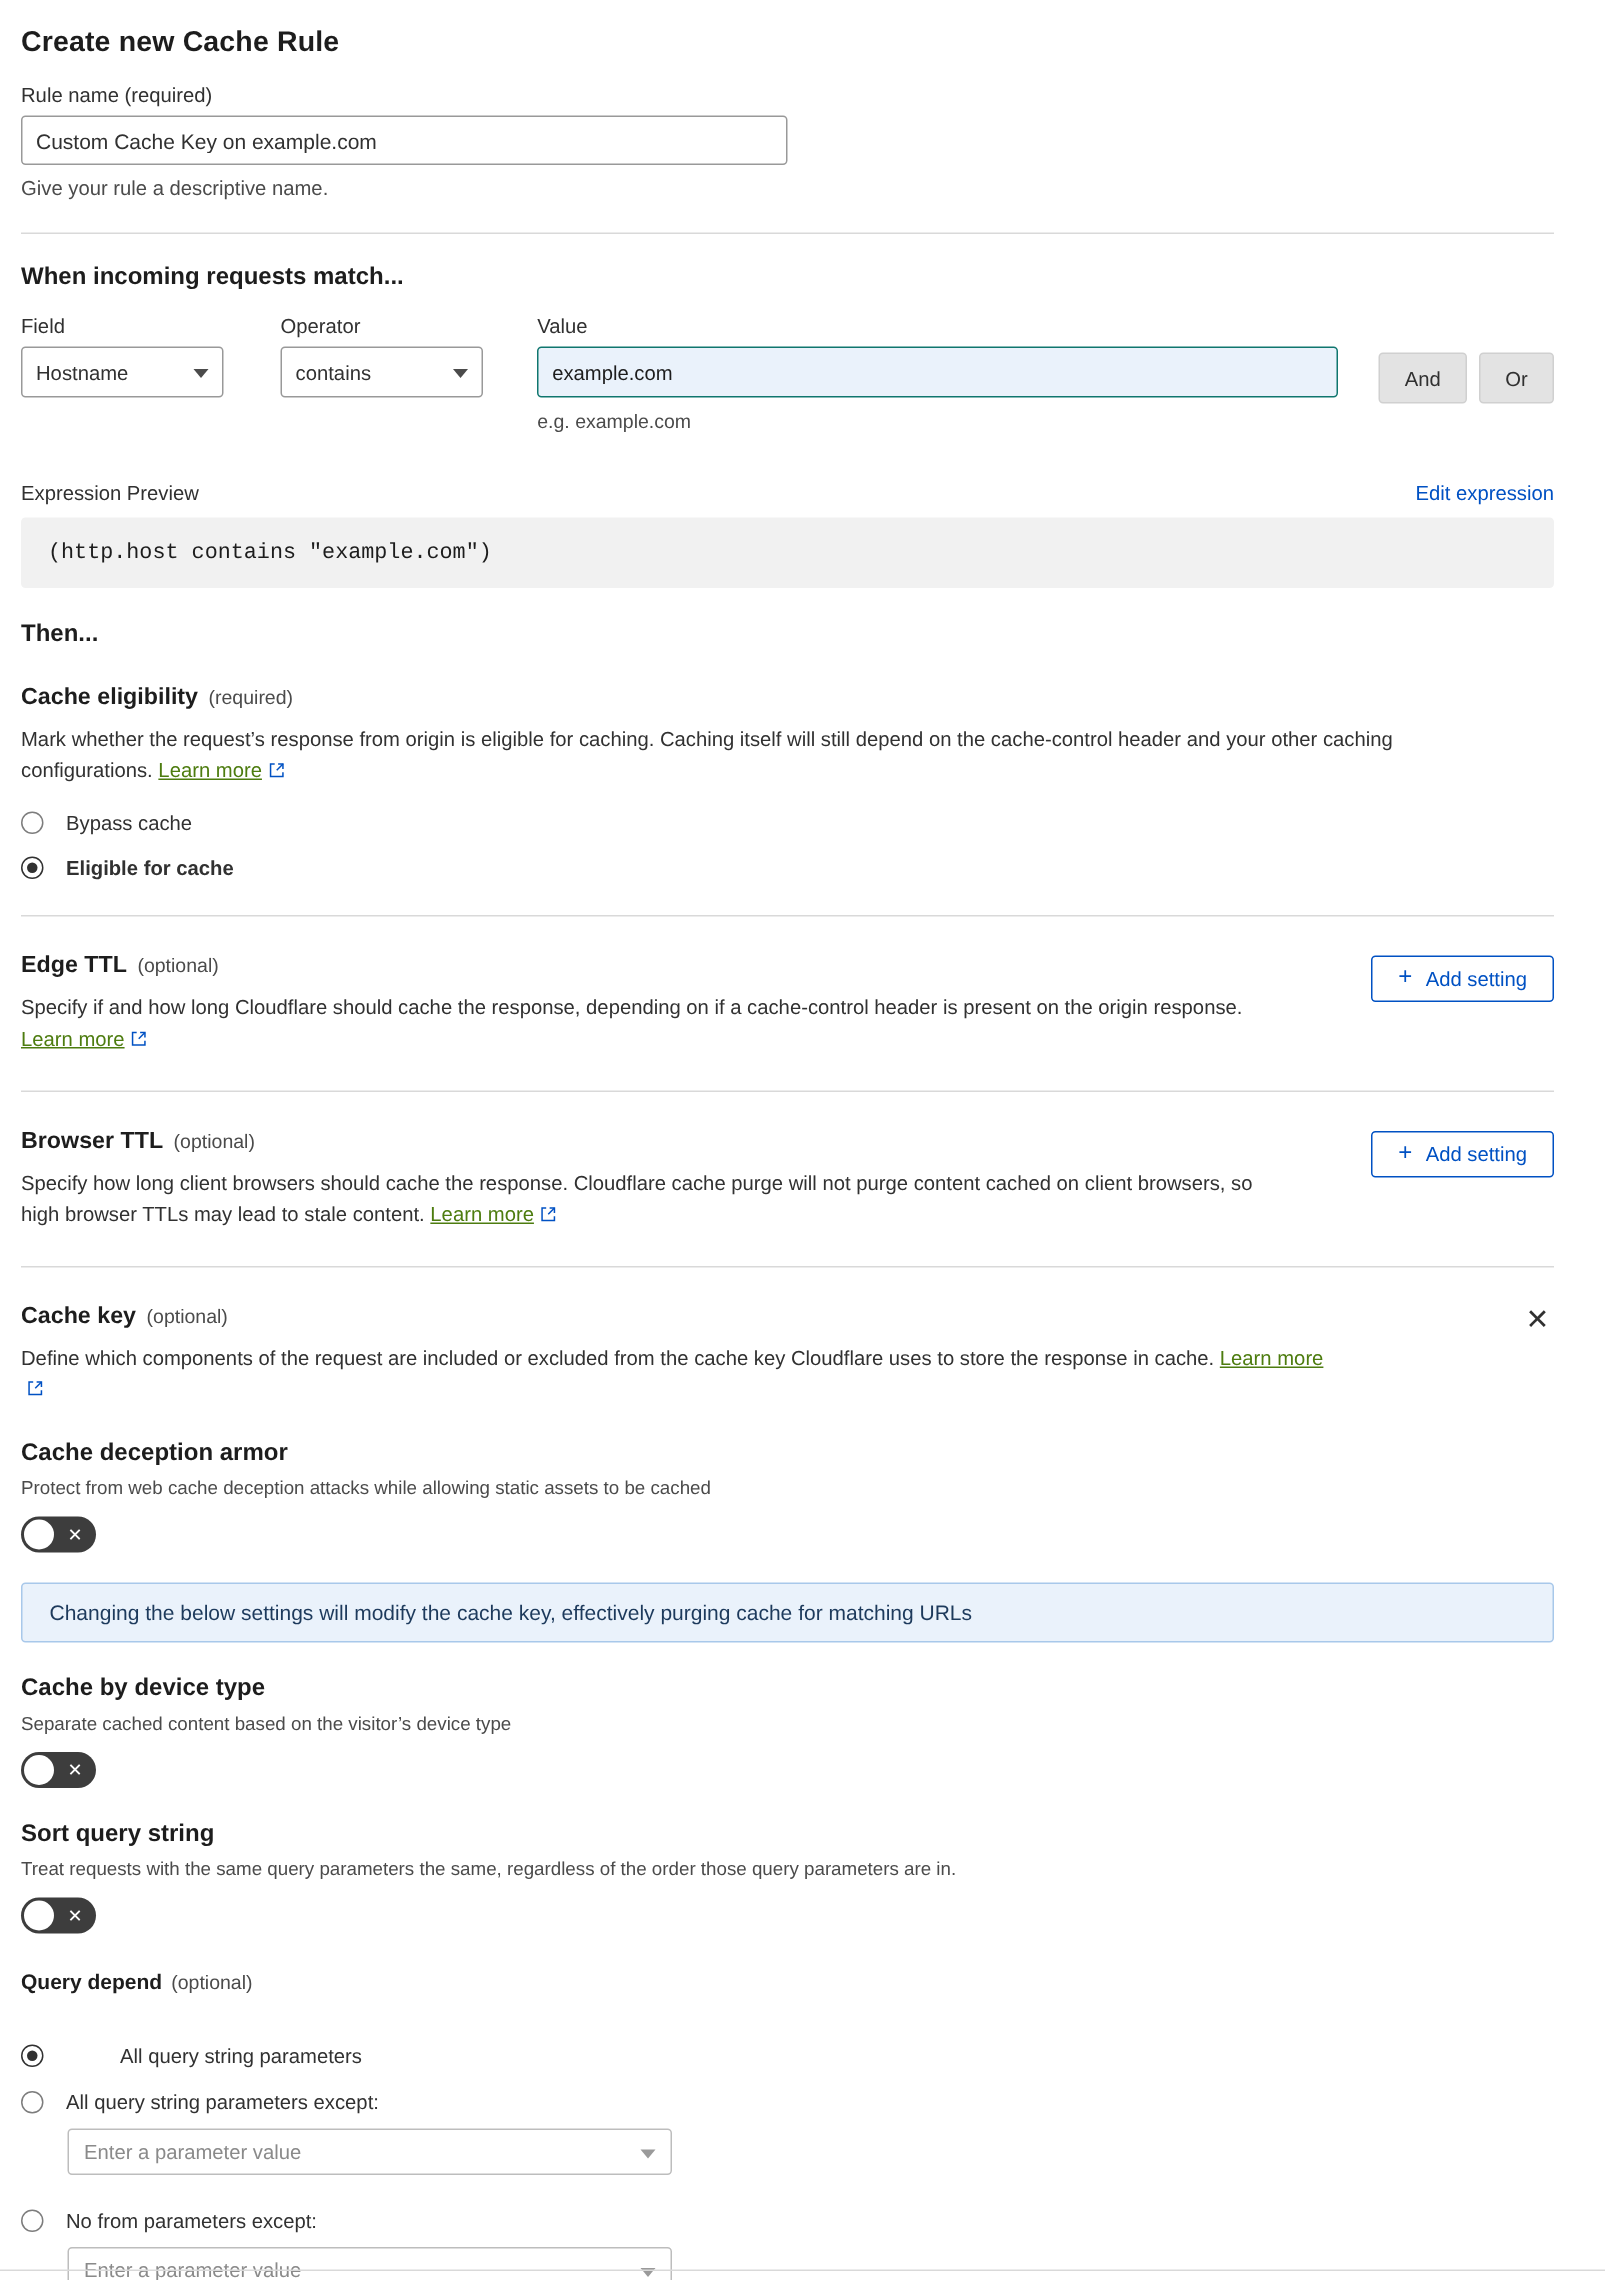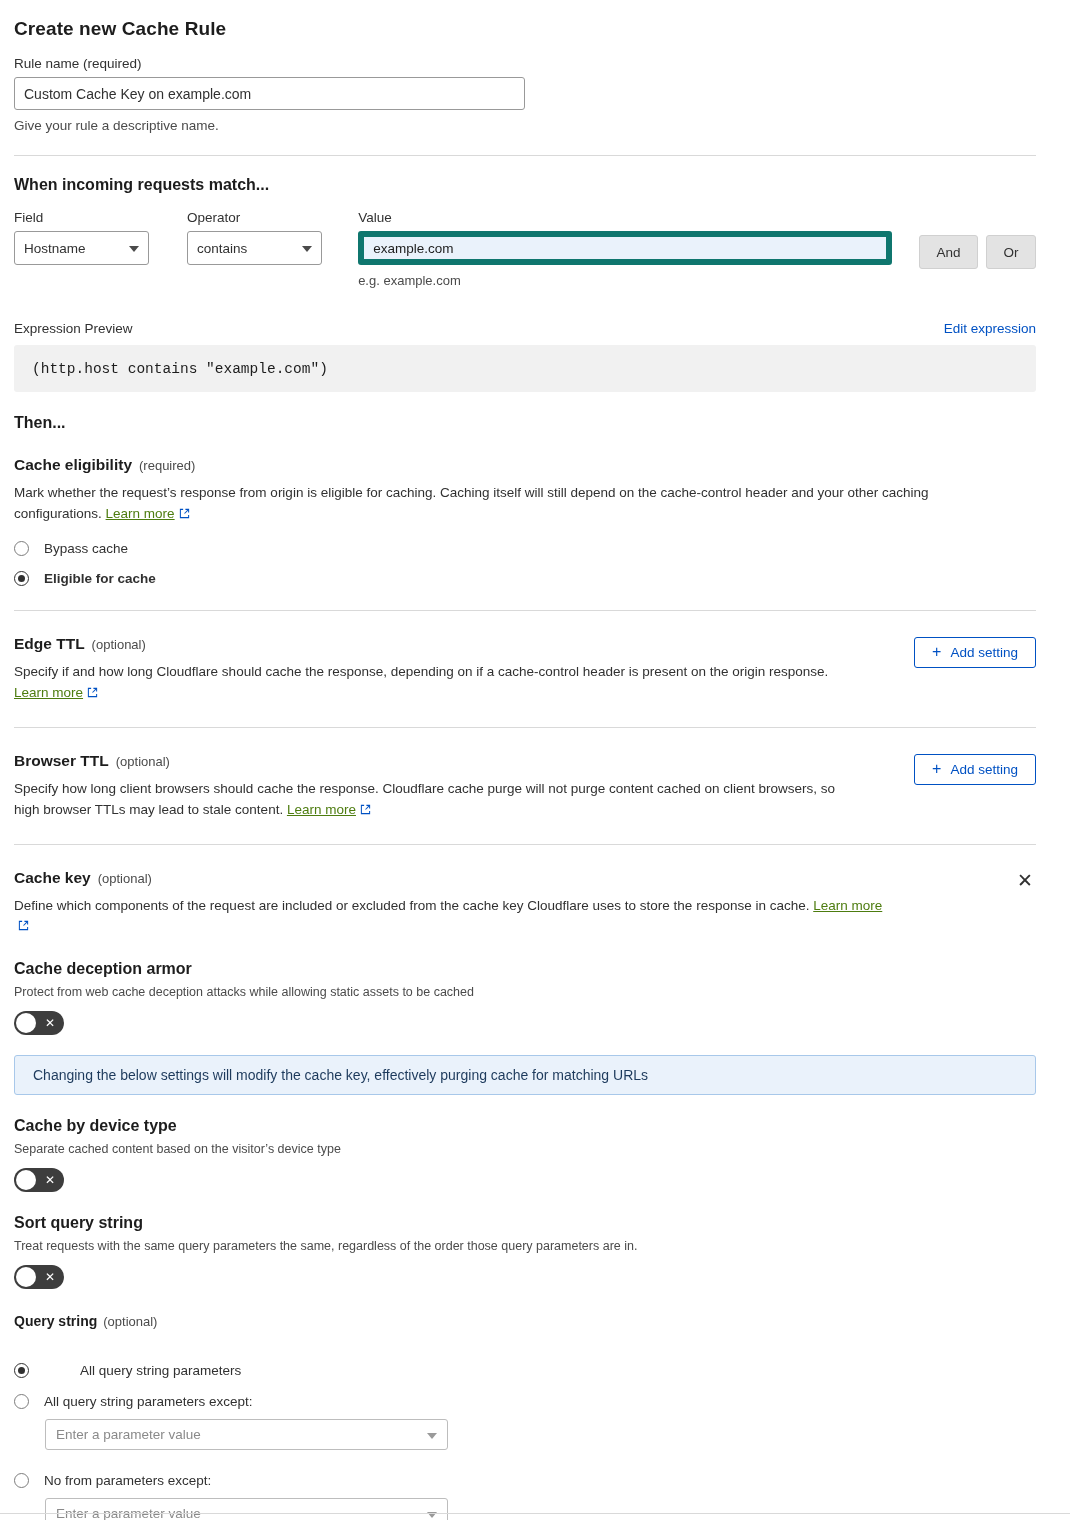--- a/index.html
+++ b/index.html
@@ -50,21 +50,21 @@
   .select-box .caret {
     position: absolute; right: 9px; top: 50%;
     width: 0; height: 0; margin-top: -2px;
     border-left: 5px solid transparent;
     border-right: 5px solid transparent;
     border-top: 6px solid #4b4b4b;
   }
 
   .value-input {
     width: 100%; height: 34px;
-    border: 6px solid #0f766e; border-radius: 3px;
+    border: 1px solid #0f766e; border-radius: 3px;
     background: #eaf2fb; padding: 0 9px;
     font-size: 13.5px; color: #1d1d1d;
     font-family: "Liberation Sans", sans-serif;
   }
   .value-hint { font-size: 13px; color: #4b4b4b; margin-top: 8px; }
 
   .btn-grey {
     height: 34px; min-width: 59px; padding: 0 14px;
     background: #e3e3e3; border: 1px solid #d0d0d0; border-radius: 3px;
     font-size: 13.5px; color: #313131; cursor: pointer;
@@ -327,21 +327,21 @@
   </div>
 
   <div class="mini-title">Sort query string</div>
   <div class="mini-desc">Treat requests with the same query parameters the same, regardless of the order those query parameters are in.</div>
   <div class="toggle">
     <span class="knob"></span>
     <span class="mark">✕</span>
   </div>
 
   <div class="sub-head" style="margin-top:24px;">
-    <span class="name" style="font-size:14px;">Query string</span>
+    <span class="name" style="font-size:14px;">Query depend</span>
     <span class="qualifier" style="margin-left:6px;">(optional)</span>
   </div>
 
   <div class="radio-row" style="margin-top:34px;gap:36px;">
     <span class="radio checked"></span>
     <span class="radio-label">All query string parameters</span>
   </div>
 
   <div class="radio-row" style="margin-top:16px;">
     <span class="radio"></span>

